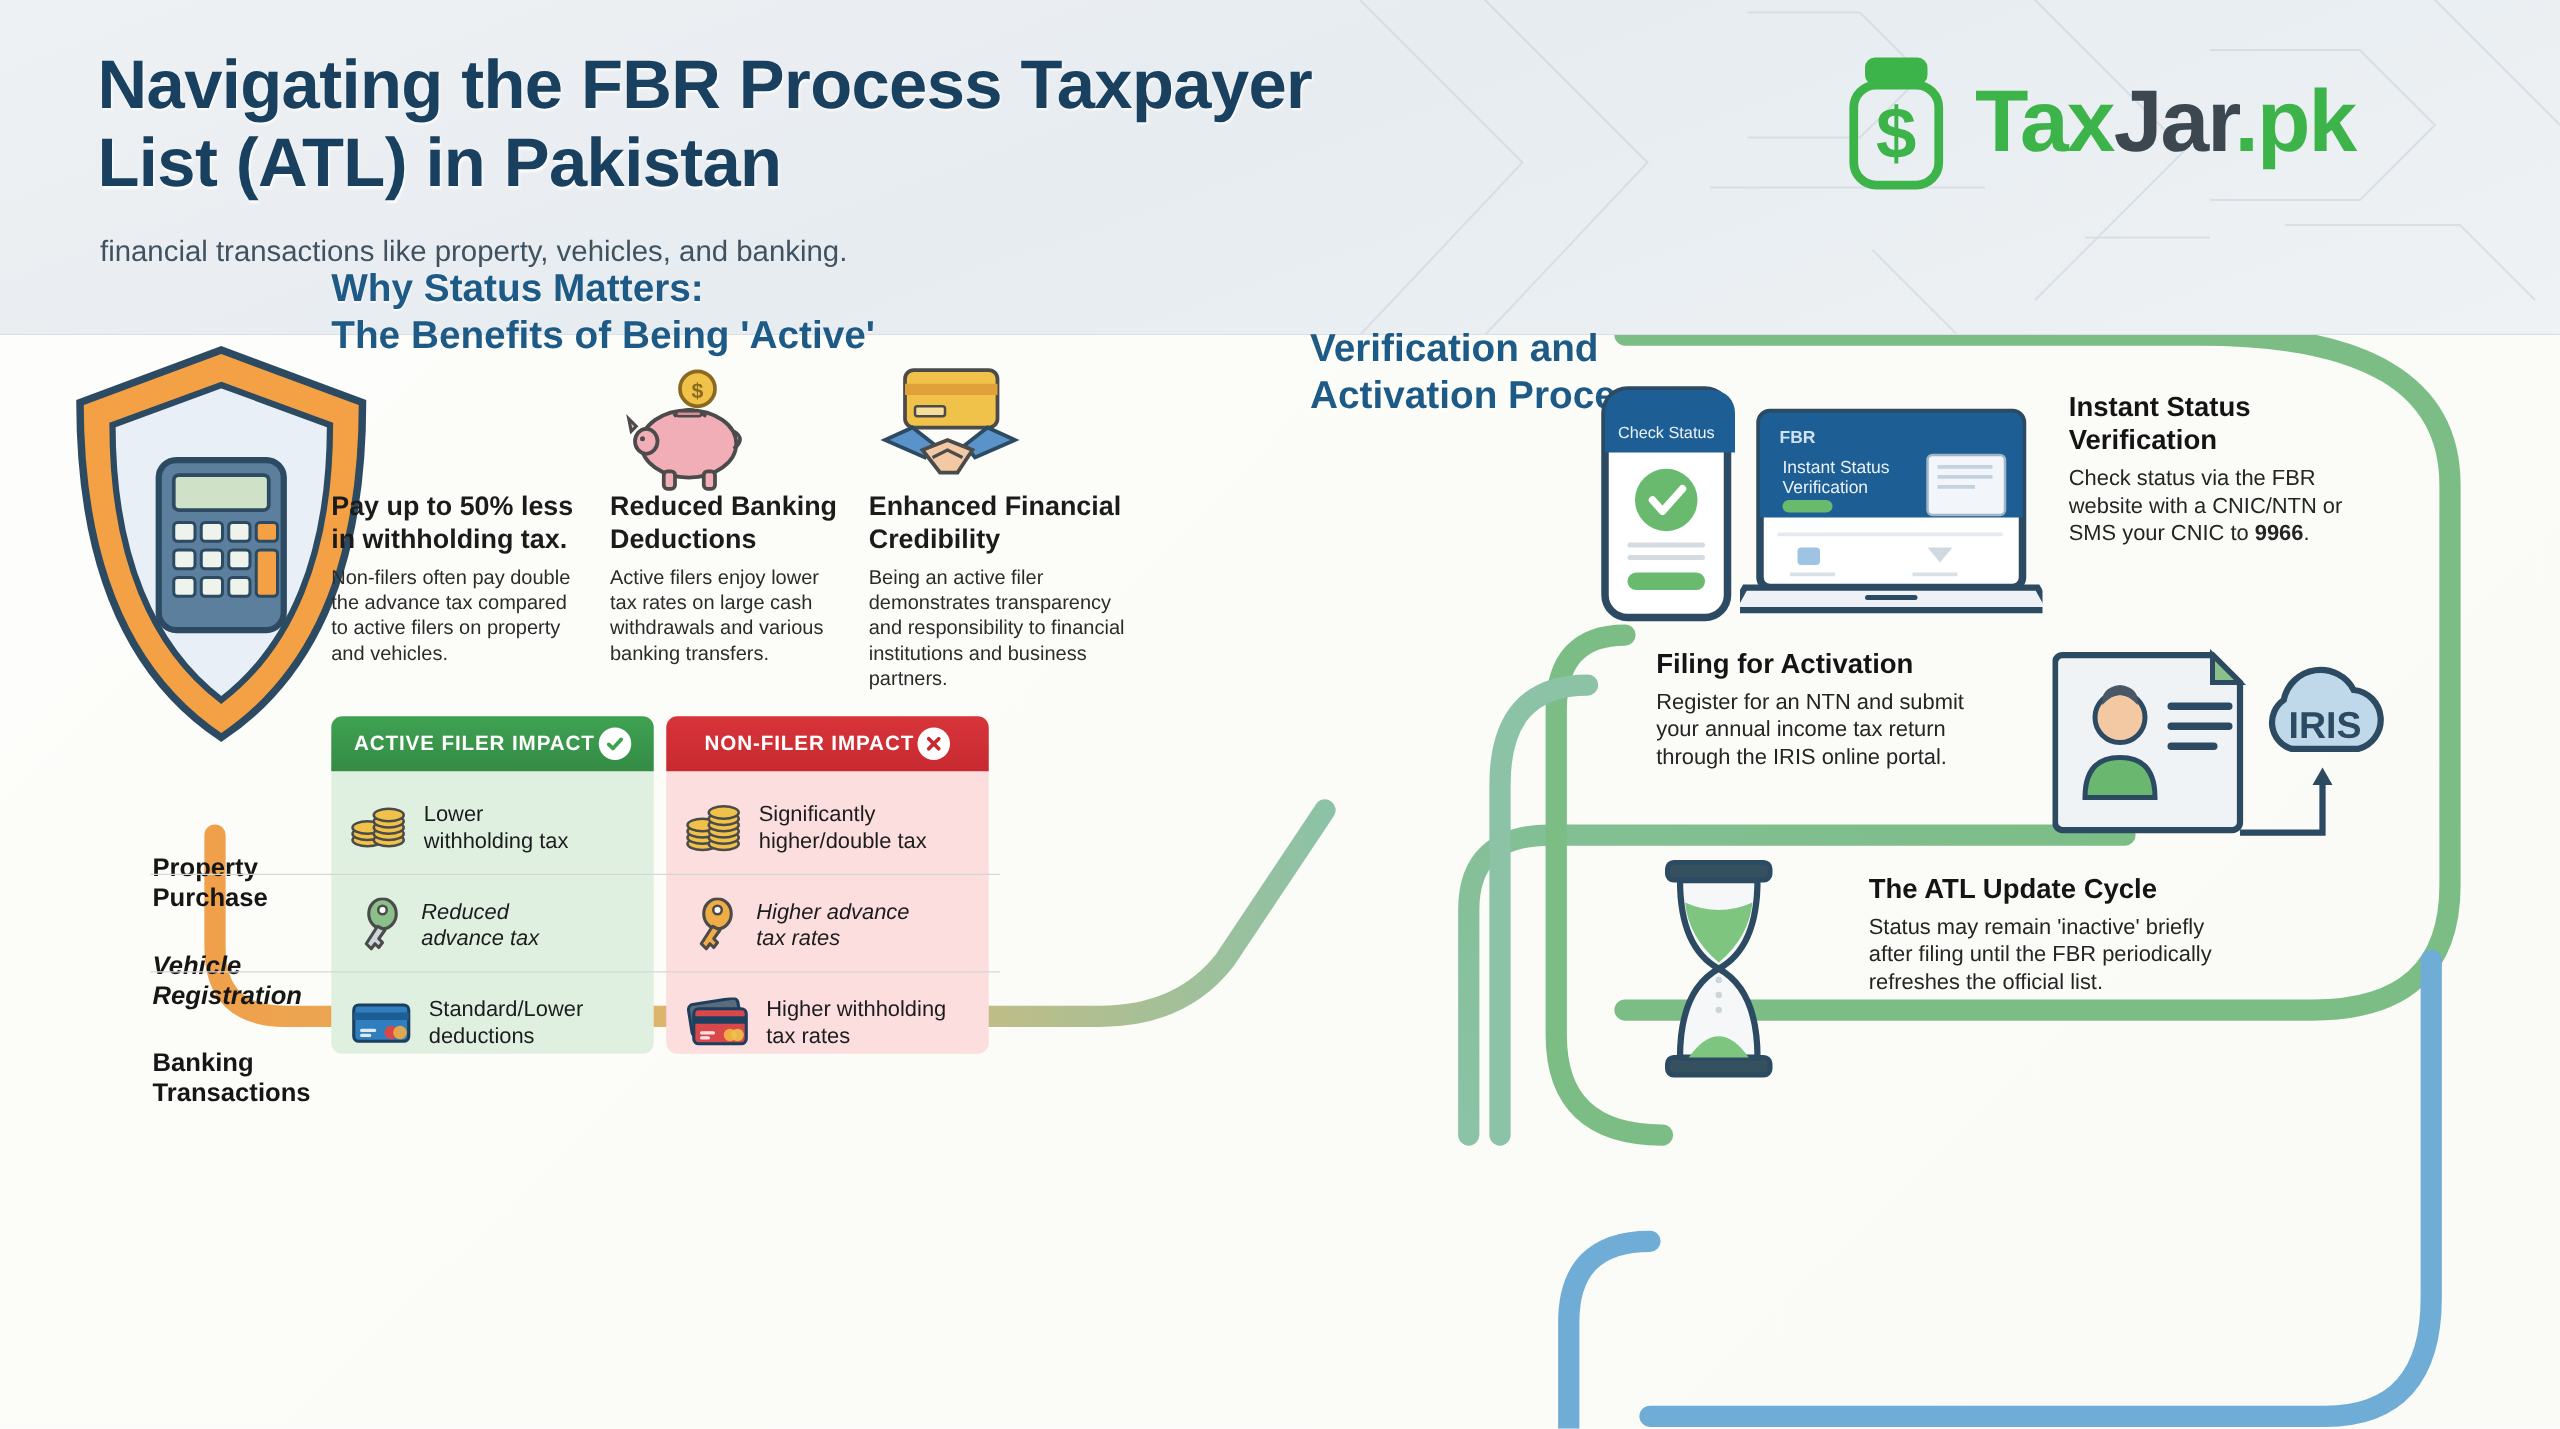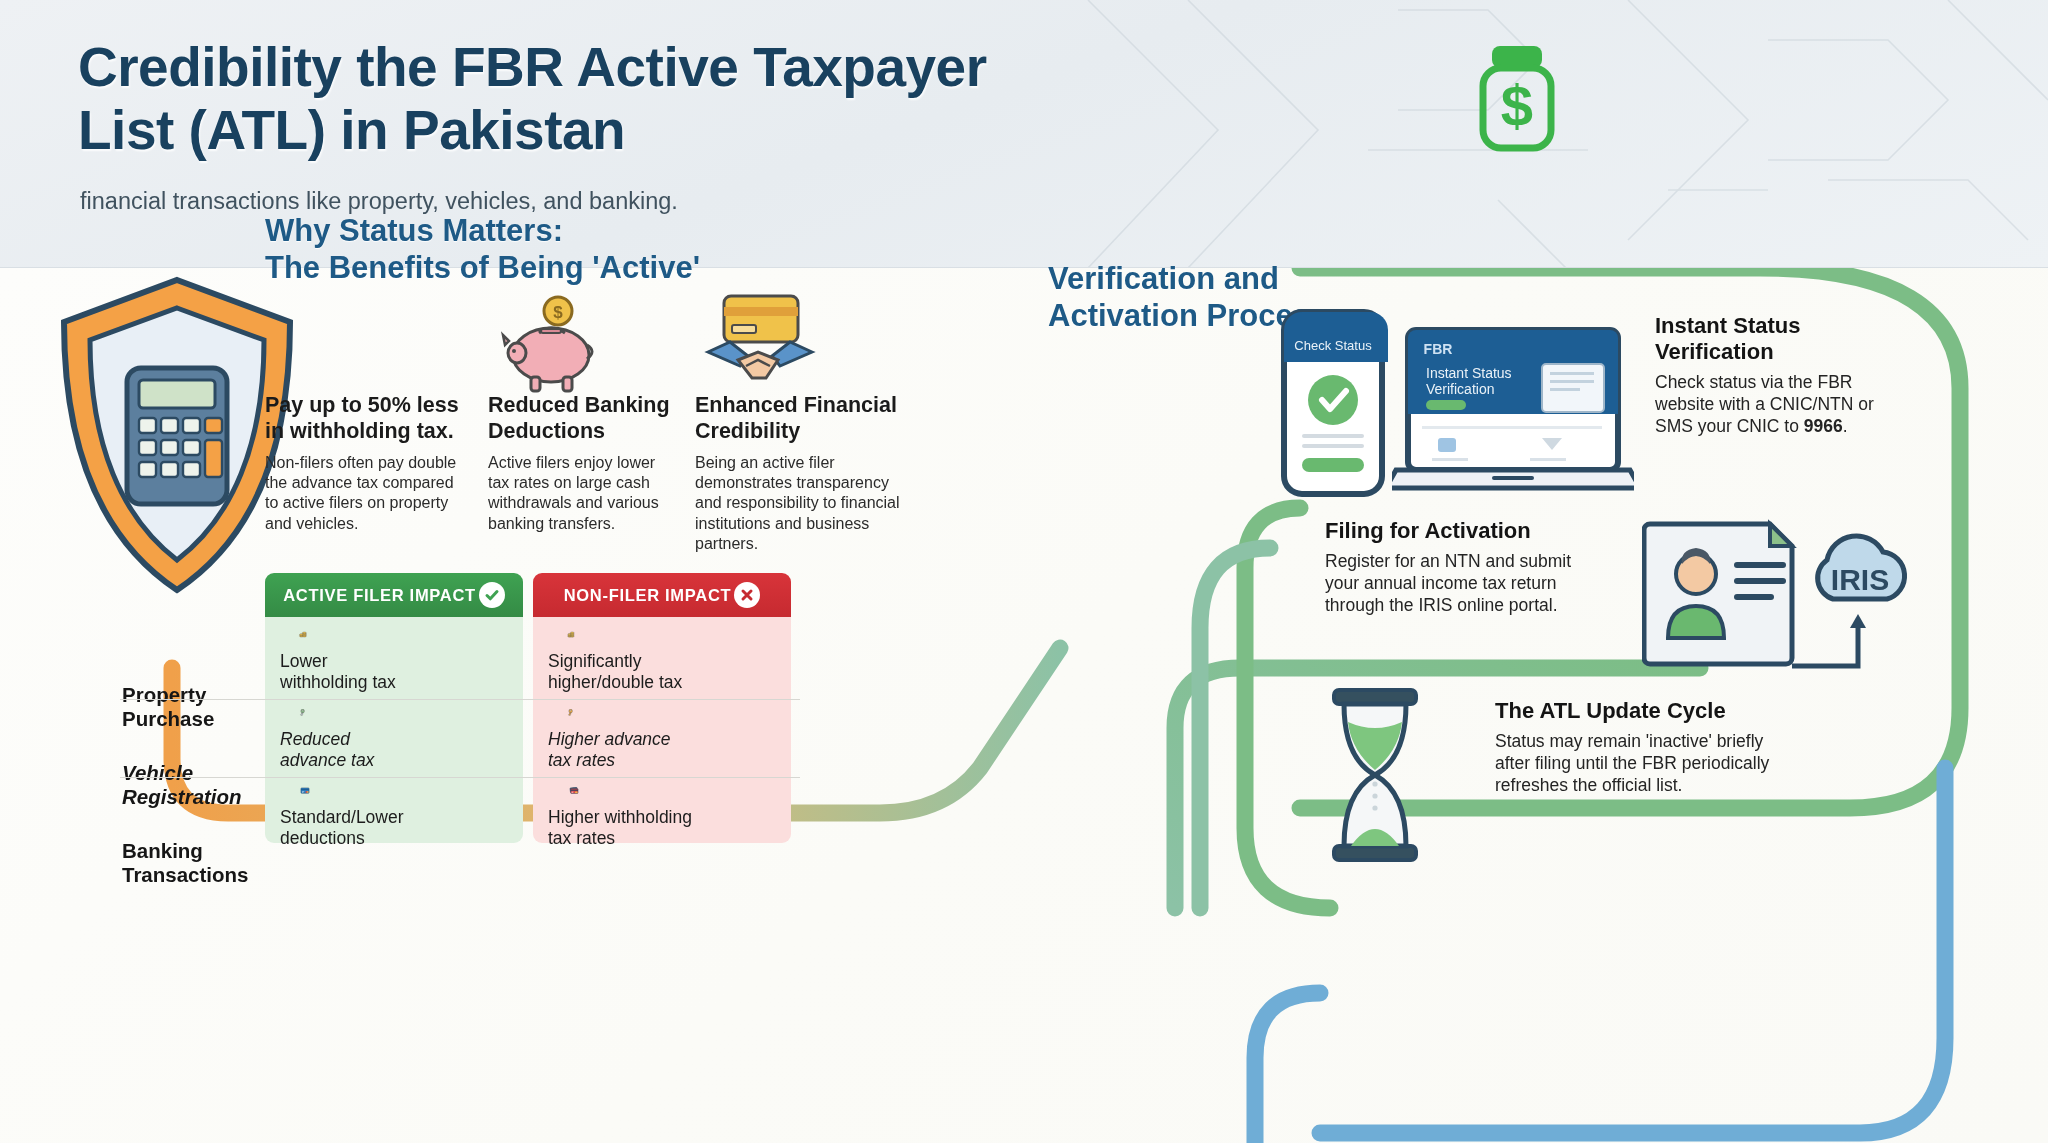--- a/index.html
+++ b/index.html
@@ -80,21 +80,21 @@
     position: absolute; top: 44px; height: 226px; border-radius: 0 0 9px 9px;
   }
   .col-band.active   { left: 145px; width: 258px; background: #dff0e0; }
   .col-band.nonfiler { left: 413px; width: 258px; background: #fbdedd; }
 
   .trow { position: absolute; left: 0; width: 680px; height: 75px; }
   .trow .rlabel {
     position: absolute; left: 2px; top: 12px; width: 140px;
     font-size: 20.5px; font-weight: bold; color: #161616; line-height: 1.17; margin-top: 48px;
   }
-  .cell { position: absolute; top: 8px; height: 62px; display: flex; align-items: flex-start; gap: 13px; flex-direction: column; }
+  .cell { position: absolute; top: 8px; height: 62px; display: flex; align-items: center; gap: 13px; }
   .cell.a { left: 160px; width: 240px; }
   .cell.n { left: 428px; width: 250px; }
   .cell .ctext { font-size: 17.5px; color: #1c1c1c; line-height: 1.2; }
   .rowline { position: absolute; left: 0; width: 680px; height: 1px; background: #d7d7d2; }
 
   
   .step { position: absolute; }
   .step .s-title { font-size: 22px; font-weight: bold; color: #141414; line-height: 1.18; margin-bottom: 6px; }
   .step .s-body  { font-size: 17.5px; color: #242424; line-height: 1.27; }
   .step .s-body b { font-weight: bold; }
@@ -118,33 +118,36 @@
         <path d="M300 150 L520 150"></path>
         <path d="M560 0 L680 120 L560 240"></path>
         <path d="M700 40 L820 40 L880 100 L820 160 L700 160"></path>
         <path d="M760 180 L900 180 L960 240"></path>
         <path d="M430 200 L520 290"></path>
         <path d="M880 0 L980 100"></path>
         <path d="M600 190 L700 190"></path>
       </g>
     </svg>
     <div class="title">
-      <div>Credibility the FBR Active Taxpayer</div>
+      <div>Navigating the FBR Process Taxpayer</div>
       <div>List (ATL) in Pakistan</div>
     </div>
     <div class="subtitle">
       <div>financial transactions like property, vehicles, and banking.</div>
     </div>
 
     <div class="logo">
       <svg width="96" height="110" viewBox="0 0 96 110">
         <rect x="22" y="4" width="50" height="22" rx="8" fill="#3cb44a"></rect>
         <rect x="13" y="26" width="68" height="80" rx="18" fill="none" stroke="#3cb44a" stroke-width="7"></rect>
         <text x="47" y="84" font-family="'Liberation Sans',sans-serif" font-size="58" font-weight="bold" fill="#3cb44a" text-anchor="middle">$</text>
       </svg>
+      <div class="logo-text">
+        <span class="lg-green">Tax</span><span class="lg-dark">Jar</span><span class="lg-green">.</span><span class="lg-green">pk</span>
+      </div>
     </div>
   </div>
 
   <div class="canvas">
 
     <svg class="flow-svg" viewBox="0 0 2048 875">
       <defs>
         <linearGradient id="gOrangeTeal" x1="0" y1="0" x2="1" y2="0">
           <stop offset="0%" stop-color="#f0a04a"></stop>
           <stop offset="55%" stop-color="#d8bb78"></stop>

